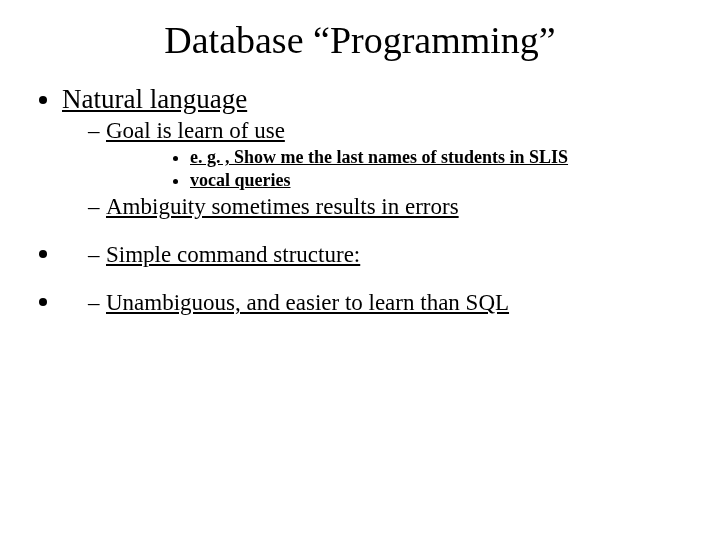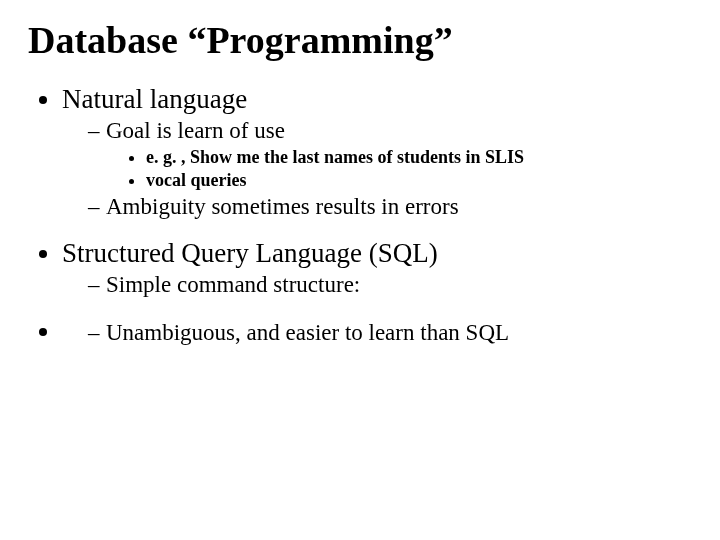--- a/index.html
+++ b/index.html
@@ -11,33 +11,35 @@
     font-family: "Times New Roman", Times, serif;
     color: #000000;
   }
   .slide {
     box-sizing: border-box;
     width: 720px;
     height: 540px;
     padding: 12px 28px 20px 28px;
   }
   .title {
+    text-align: center;
     font-size: 38px;
     margin: 6px 0 22px 0;
-    font-weight: bold;
+    font-weight: normal;
   }
   ul.lvl1 {
     list-style: disc;
     margin: 0;
     padding-left: 34px;
   }
   ul.lvl1 > li {
     font-size: 27px;
     line-height: 1.15;
     margin-bottom: 2px;
+    text-decoration: underline;
   }
   ul.lvl1 > li + li {
     margin-top: 18px;
   }
   ul.lvl2 {
     list-style: none;
     margin: 2px 0 0 0;
     padding-left: 26px;
   }
   ul.lvl2 > li {
@@ -53,20 +55,21 @@
   }
   ul.lvl3 {
     list-style: disc;
     margin: 2px 0 2px 0;
     padding-left: 40px;
   }
   ul.lvl3 > li {
     font-size: 18px;
     font-weight: bold;
     line-height: 1.25;
+    margin-left: 44px;
   }
 </style>
 </head>
 <body>
 
 <div class="slide">
   <div class="title">Database “Programming”</div>
 
   <ul class="lvl1">
 
@@ -80,21 +83,20 @@
             <li>vocal queries</li>
           </ul>
         </li>
         <li>
           <span>Ambiguity sometimes results in errors</span>
         </li>
       </ul>
     </li>
 
     <li>
-      <span>Structured Query Language (SQL)</span>
       <ul class="lvl2">
         <li>
           <span>Simple command structure:</span>
         </li>
       </ul>
     </li>
 
     <li>
       <ul class="lvl2">
         <li>

